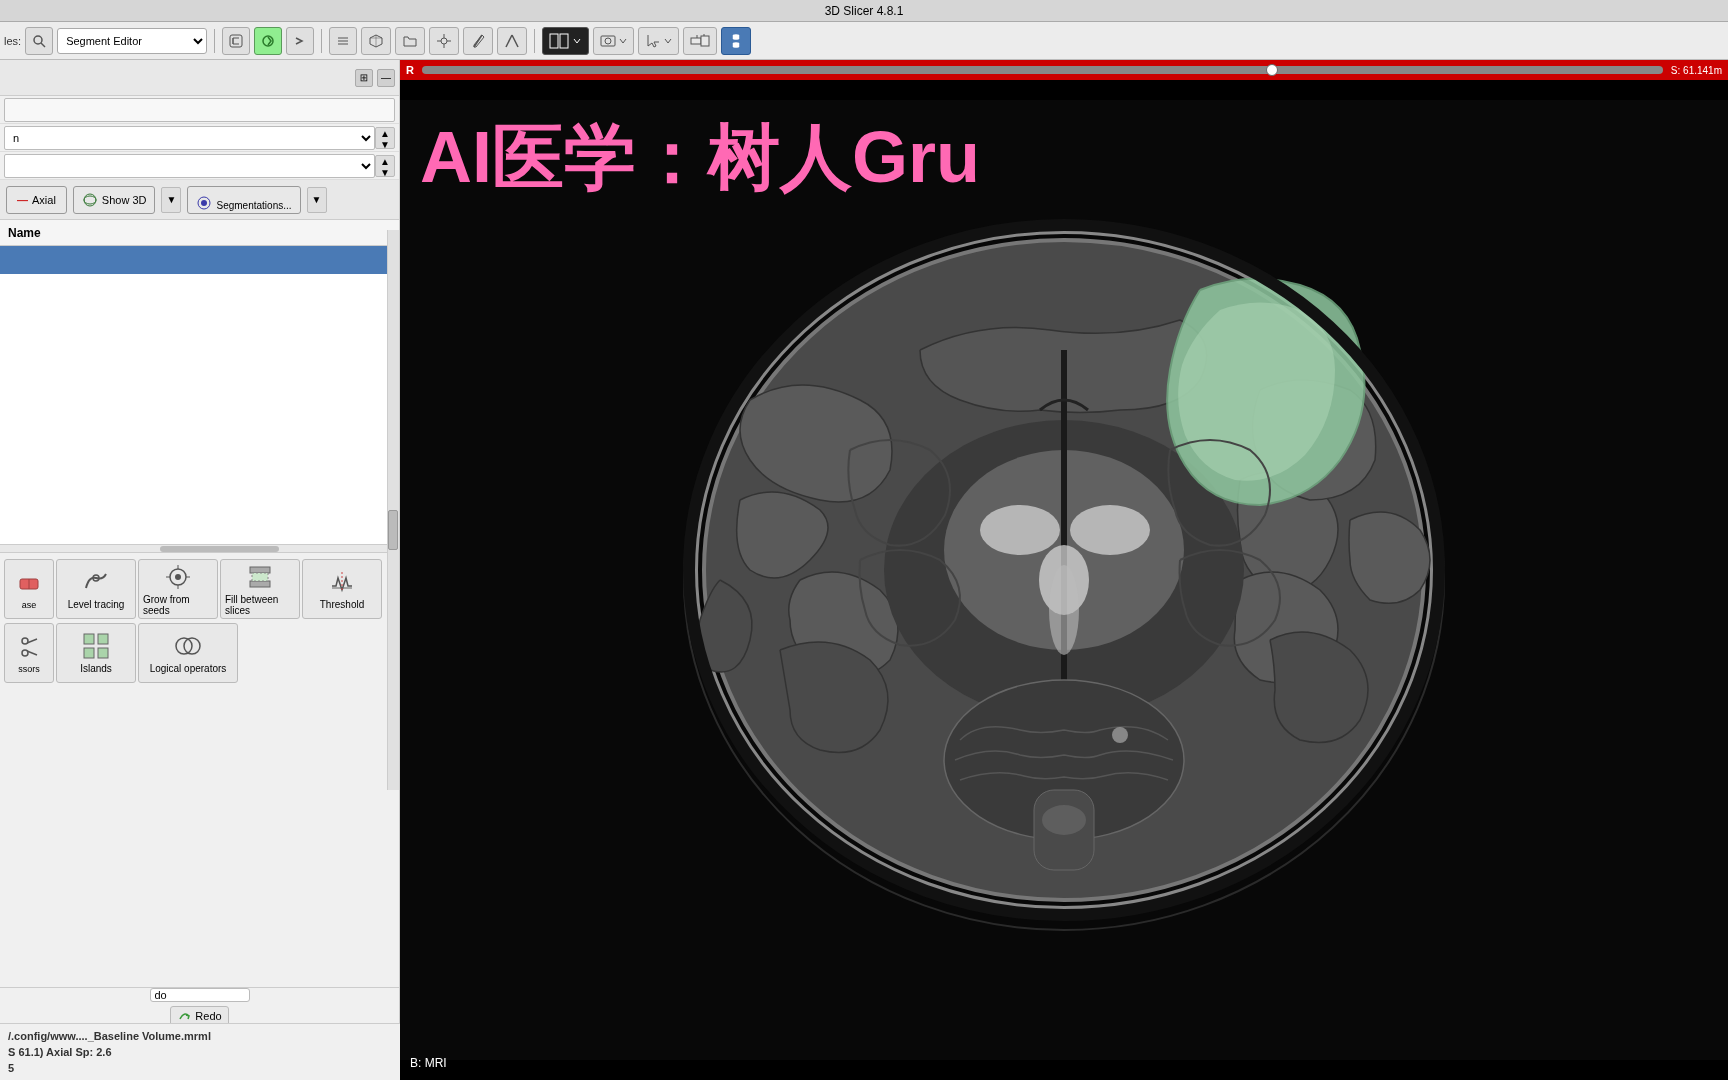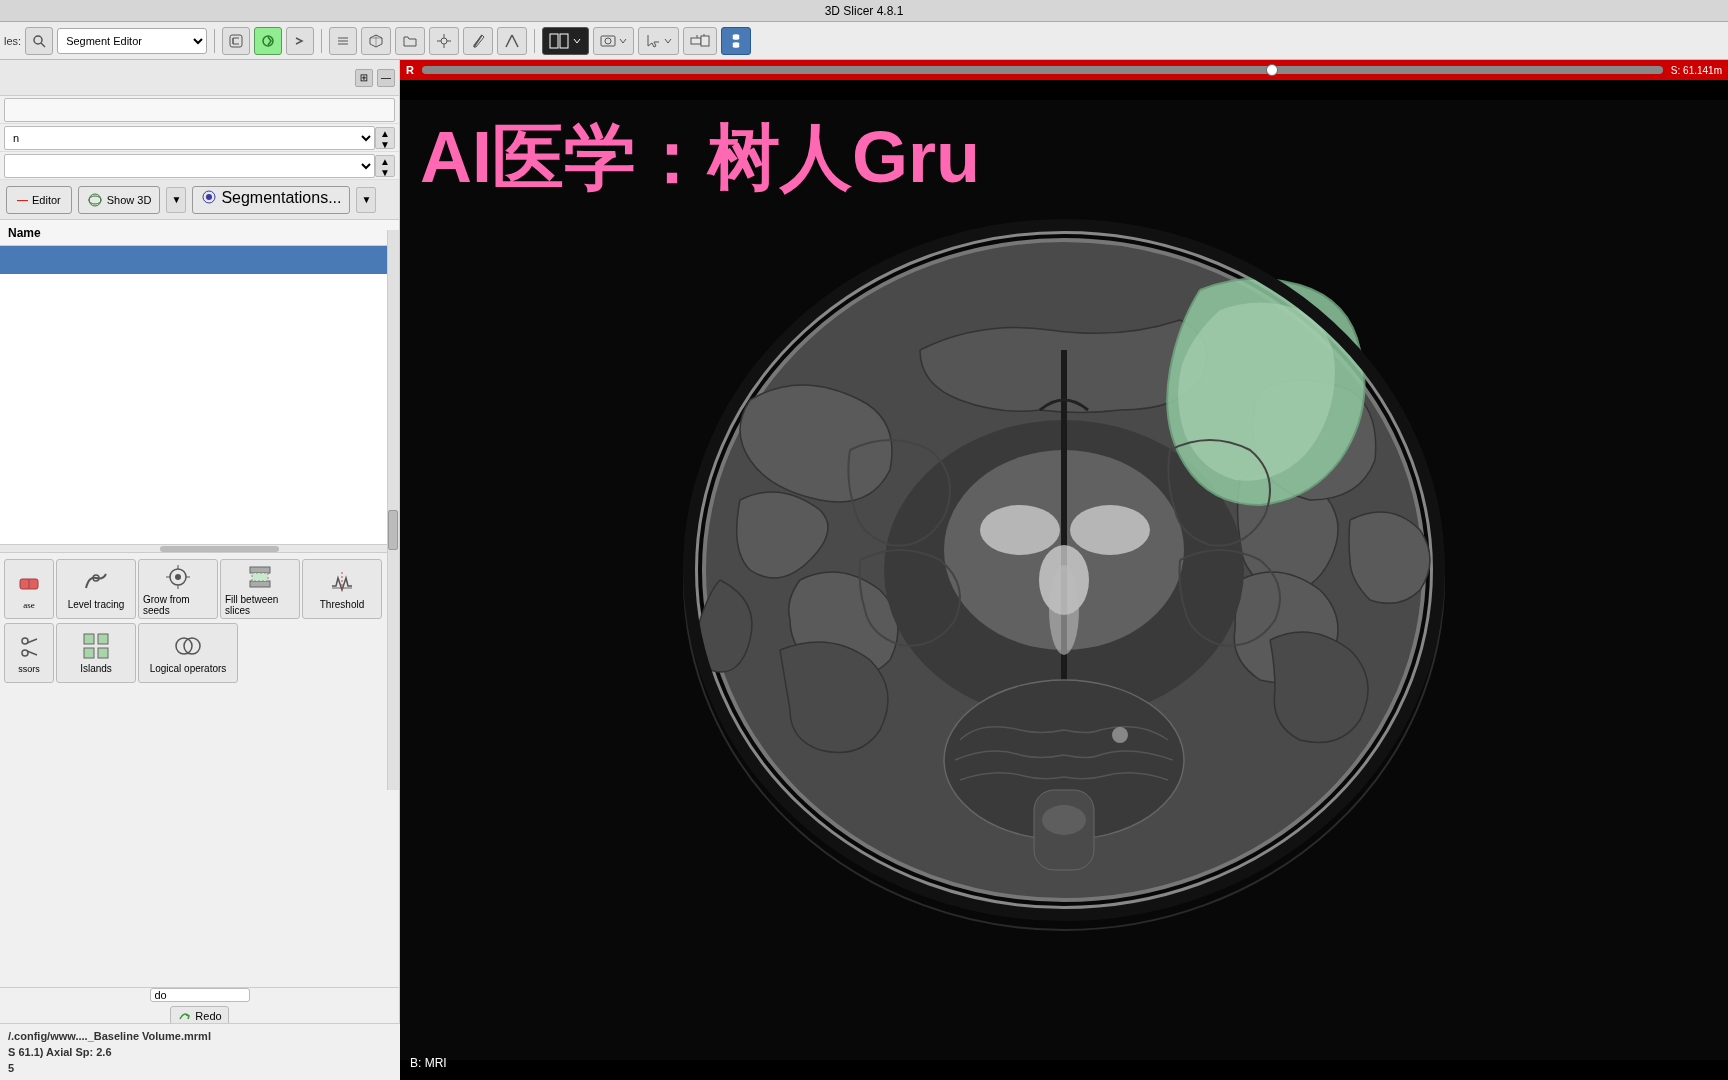--- a/index.html
+++ b/index.html
@@ -166,23 +166,23 @@
       gap: 4px;
     }
 
     .segmentations-btn {
       height: 28px;
       padding: 2px 8px;
       background: #e8e8e8;
       border: 1px solid #999;
       border-radius: 3px;
       cursor: pointer;
-      font-size: 16px;
-      display: flex;
-      align-items: flex-start;
+      font-size: 10px;
+      display: flex;
+      align-items: flex-end;
       gap: 4px;
     }
 
     #name-header {
       height: 26px;
       background: #f5f5f5;
       border-bottom: 1px solid #ccc;
       display: flex;
       align-items: center;
       padding: 0 8px;
@@ -568,21 +568,21 @@
   <div class="panel-row">
     <select class="panel-select">
       <option></option>
     </select>
     <button style="width:20px;height:22px;background:#ddd;border:1px solid #bbb;cursor:pointer;font-size:10px;border-radius:2px;">▲<br>▼</button>
   </div>
 
   <div id="show-3d-bar">
     <button class="remove-btn">
       <span style="color:#cc2222;font-weight:bold;">—</span>
-      <span>Editor</span>
+      <span>Axial</span>
     </button>
     <button class="show3d-btn">
       <svg width="16" height="16" viewBox="0 0 16 16">
         <ellipse cx="8" cy="8" rx="6" ry="4" fill="none" stroke="#3a7a3a" stroke-width="1"></ellipse>
         <circle cx="8" cy="8" r="6" fill="none" stroke="#3a7a3a" stroke-width="1"></circle>
       </svg>
       <span>Show 3D</span>
     </button>
     <button style="width:20px;height:26px;background:#e0e0e0;border:1px solid #bbb;cursor:pointer;border-radius:2px;font-size:10px;">▼</button>
     <button class="segmentations-btn">
@@ -605,21 +605,21 @@
     <div class="empty-segment-area"></div>
   </div>
 
   <div style="position:relative;height:8px;background:#e8e8e8;border-top:1px solid #ccc;">
     <div style="position:absolute;left:40%;width:30%;height:6px;background:#bbb;border-radius:3px;top:1px;"></div>
   </div>
 
   <div id="tools-area">
     <div id="tools-row1">
 
-      <div class="tool-btn" style="width:50px;font-family:Liberation Serif, serif;">
+      <div class="tool-btn" style="width:50px;">
         <div class="tool-icon">
           <svg width="24" height="24" viewBox="0 0 24 24">
             <rect x="3" y="8" width="18" height="10" rx="2" fill="#e06060" stroke="#a04040" stroke-width="1"></rect>
             <line x1="12" y1="8" x2="12" y2="18" stroke="#a04040" stroke-width="1"></line>
           </svg>
         </div>
         <span style="font-size:9px;">ase</span>
       </div>
 
       <div class="tool-btn">

